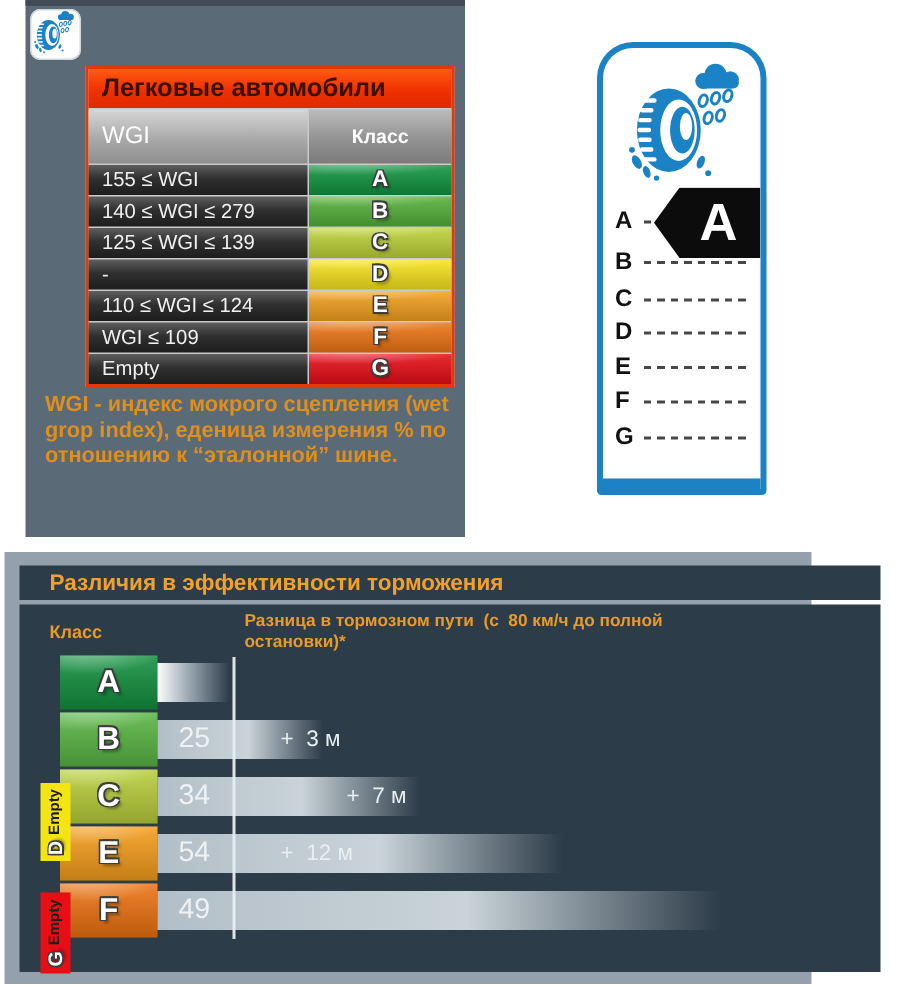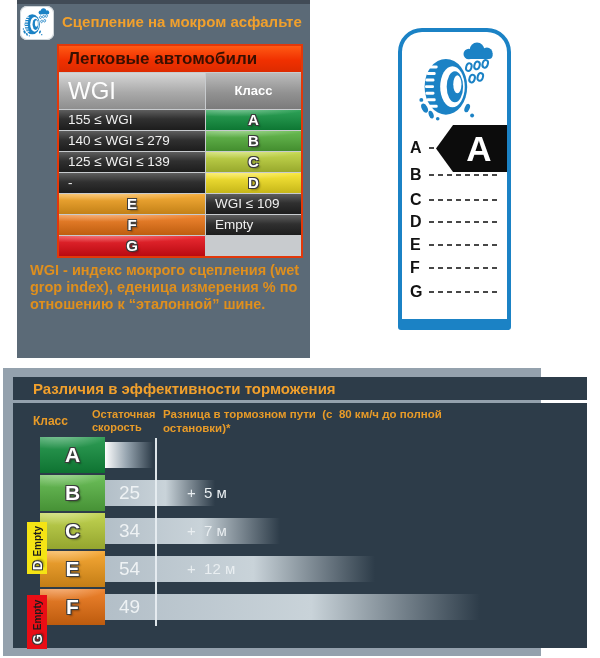--- a/index.html
+++ b/index.html
@@ -16,21 +16,21 @@
   .wg-iconbox{left:3px;top:6px;width:34px;height:34px;background:#fff;border-radius:7px;
               display:flex;align-items:center;justify-content:center;box-shadow:0 0 0 1px #cfd6da inset;}
   .wg-title{left:45px;top:13px;width:242px;font-size:15px;font-weight:bold;color:#f1a02c;}
 
   .wgi-table{left:40px;top:44px;width:246px;box-sizing:border-box;border:2px solid #e2380a;
              display:grid;grid-template-columns:146px 1fr;grid-template-rows:26px 36px repeat(7,20px);
              gap:1px;background:#c8cbce;position:absolute;}
   .t-head{grid-column:1 / span 2;background:linear-gradient(180deg,#ff5a14 0%,#f03000 55%,#dd2b00 100%);
           color:#3a1000;font-size:17px;font-weight:600;line-height:26px;padding-left:9px;}
   .t-sub-wgi{background:linear-gradient(180deg,#d6d6d6 0%,#a9a9a9 55%,#8e8e8e 100%);
-             color:#fdfdfd;font-size:24px;line-height:36px;padding-left:9px;}
+             color:#fdfdfd;font-size:16px;line-height:36px;padding-left:9px;}
   .t-sub-class{background:linear-gradient(180deg,#bcbcbc 0%,#929292 55%,#7b7b7b 100%);
                color:#ffffff;font-size:13px;font-weight:bold;line-height:36px;text-align:center;}
   .t-range{background:linear-gradient(180deg,#5e5e5e 0%,#303030 45%,#1d1d1d 100%);
            color:#f0f0f0;font-size:13.5px;line-height:20px;padding-left:9px;}
   .t-grade{font-size:15px;font-weight:bold;line-height:20px;text-align:center;}
   .gloss{background-image:radial-gradient(130% 75% at 28% -12%,rgba(255,255,255,.45),rgba(255,255,255,.10) 48%,rgba(255,255,255,0) 62%),
                           linear-gradient(180deg,rgba(255,255,255,.12),rgba(0,0,0,.20));}
   .outlined{color:#fff;text-shadow:1px 1px 0 #3c3c3c,-1px 1px 0 #3c3c3c,1px -1px 0 #3c3c3c,-1px -1px 0 #3c3c3c,2px 2px 2px rgba(0,0,0,.35);}
 
   .wg-note1{left:13px;top:262px;width:278px;font-size:14.5px;line-height:17px;font-weight:bold;color:#df8f1d;}
@@ -118,35 +118,35 @@
           <ellipse cx="16" cy="96" rx="2.8" ry="5" transform="rotate(-20 16 96)"></ellipse>
           <circle cx="4" cy="78" r="2.4"></circle>
             <circle cx="24" cy="101" r="2.2"></circle>
           <ellipse cx="60" cy="88" rx="3" ry="5.4" transform="rotate(22 60 88)"></ellipse>
           <circle cx="66" cy="97" r="2.4"></circle>
         </g>
       </svg>
     </span>
   </div>
 
-  <div class="abs wg-title">Сцепление на мокром асфальте</div>
 
   <div class="wgi-table">
     <div class="t-head">Легковые автомобили</div>
     <div class="t-sub-wgi">WGI</div>
     <div class="t-sub-class">Класс</div>
 
     <div class="t-range">155 ≤ WGI</div>
     <div class="t-grade gloss outlined" style="background-color: rgb(17, 149, 64);">A</div>
     <div class="t-range">140 ≤ WGI ≤ 279</div>
     <div class="t-grade gloss outlined" style="background-color: rgb(84, 177, 58);">B</div>
     <div class="t-range">125 ≤ WGI ≤ 139</div>
     <div class="t-grade gloss outlined" style="background-color: rgb(190, 211, 56);">C</div>
     <div class="t-range">-</div>
     <div class="t-grade gloss outlined" style="background-color: rgb(248, 228, 31);">D</div>
+    <div class="t-range">110 ≤ WGI ≤ 124</div>
     <div class="t-grade gloss outlined" style="background-color: rgb(244, 161, 29);">E</div>
     <div class="t-range">WGI ≤ 109</div>
     <div class="t-grade gloss outlined" style="background-color: rgb(238, 117, 20);">F</div>
     <div class="t-range">Empty</div>
     <div class="t-grade gloss outlined" style="background-color: rgb(232, 13, 22);">G</div>
   </div>
 
   <div class="abs wg-note1">WGI - индекс мокрого сцепления (wet grop index), еденица измерения % по отношению к “эталонной” шине.</div>
 </div>
 
@@ -224,41 +224,39 @@
   </div>
 
   <div class="abs tl-bottombar"></div>
 </div>
 
 <div class="abs bp-frame">
   <div class="abs bp-header">Различия в эффективности торможения</div>
 
   <div class="abs bp-body">
     <div class="abs bp-colhead bp-col-class">Класс</div>
-    <div class="abs bp-colhead bp-col-speed">Остаточная
-скорость</div>
     <div class="abs bp-colhead bp-col-dist">Разница в тормозном пути  (с  80 км/ч до полной
 остановки)*</div>
 
     <div class="abs bp-block gloss outlined" style="top: 34px; background-color: rgb(18, 144, 62);">A</div>
     <div class="abs bp-block gloss outlined" style="top: 72px; background-color: rgb(88, 182, 67);">B</div>
     <div class="abs bp-block gloss outlined" style="top: 110px; background-color: rgb(185, 206, 58);">C</div>
     <div class="abs bp-block gloss outlined" style="top: 148px; background-color: rgb(245, 157, 27);">E</div>
     <div class="abs bp-block gloss outlined" style="top: 186px; background-color: rgb(236, 114, 17);">F</div>
 
     <div class="abs bp-bar bar-a" style="top: 39px; width: 48px;"></div>
     <div class="abs bp-bar" style="top: 77px; width: 110px;"><span class="bp-speed">25</span></div>
     <div class="abs bp-bar" style="top: 115px; width: 175px;"><span class="bp-speed">34</span></div>
     <div class="abs bp-bar" style="top: 153px; width: 270px;"><span class="bp-speed">54</span></div>
     <div class="abs bp-bar" style="top: 191px; width: 375px;"><span class="bp-speed">49</span></div>
 
     <div class="abs bp-vline"></div>
 
-    <div class="abs bp-dist" style="top:77px;">+  5 м</div>
-    <div class="abs bp-dist" style="top:115px;">+  7 м</div>
+    <div class="abs bp-dist" style="top:77px;">+  3 м</div>
+    <div class="abs bp-dist" style="top:115px;margin-left:44px;">+  7 м</div>
     <div class="abs bp-dist" style="top:153px;">+  12 м</div>
 
     <div class="abs vlabel vl-d" style="background-color: rgb(245, 228, 20);">
       <div class="rot">
         <span class="vl-letter outlined">D</span>
         <span class="vl-word">Empty</span>
       </div>
     </div>
     <div class="abs vlabel vl-g" style="background-color: rgb(233, 13, 21);">
       <div class="rot">

